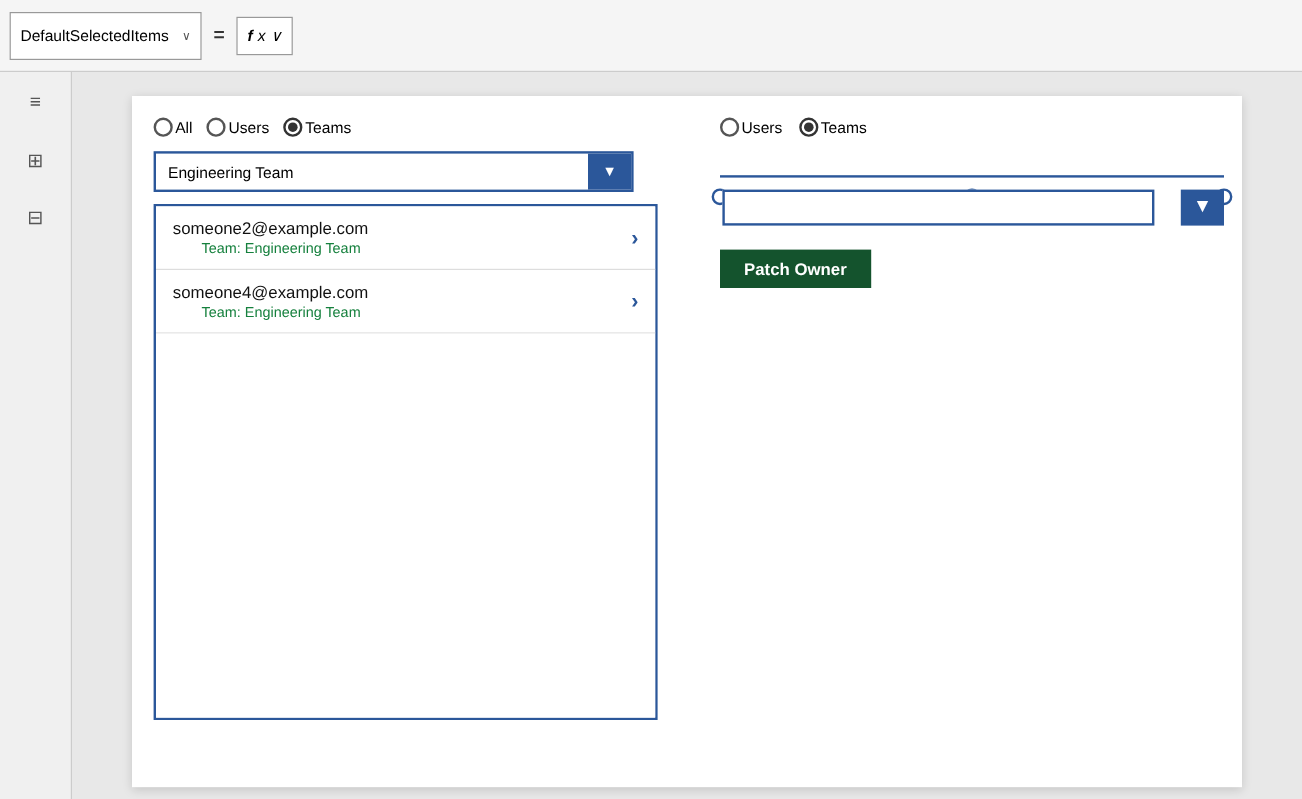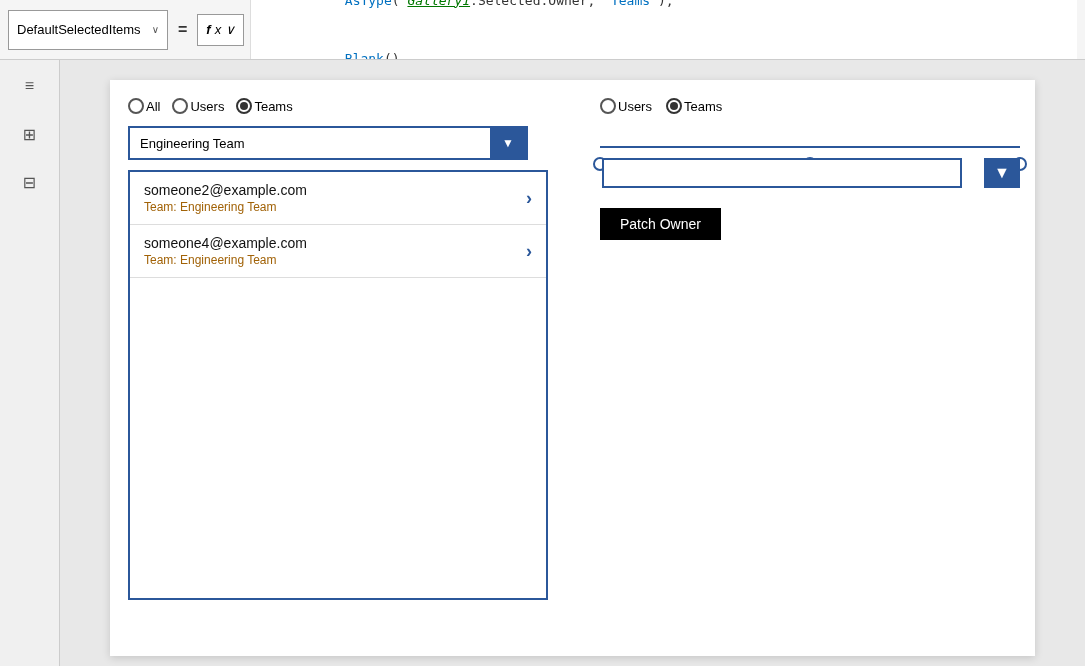--- a/index.html
+++ b/index.html
@@ -245,22 +245,23 @@
       background: white;
     }
     .gallery-item:last-child { border-bottom: none; }
     .gallery-item-content .email {
       font-size: 14px;
       font-weight: 400;
       color: #111;
     }
     .gallery-item-content .team {
       font-size: 12px;
-      color: #a16207;
+      color: #15803d;
       margin-top: 2px;
+      margin-left: 24px;
     }
     .gallery-item-arrow {
       color: #2b579a;
       font-size: 18px;
       font-weight: bold;
     }
     .gallery-empty-item {
       height: 320px;
       background: white;
     }
@@ -323,54 +324,44 @@
       display: flex;
       align-items: center;
       justify-content: center;
       color: white;
       cursor: pointer;
     }
 
     
     .patch-owner-btn {
       display: inline-block;
-      background: #000000;
+      background: #14532d;
       color: white;
       padding: 8px 20px;
       font-size: 14px;
-      font-weight: 400;
+      font-weight: 700;
       cursor: pointer;
       border: none;
       margin-top: 10px;
     }
   </style>
 </head>
 <body>
 
 <div class="formula-bar">
   <div class="formula-dropdown">
     <span>DefaultSelectedItems</span>
     <span class="chevron">∨</span>
   </div>
   <span class="equals-sign">=</span>
   <div class="fx-button">
     <span style="font-style:italic;font-weight:bold;">f</span>
       <span style="font-style:italic;">x</span>
     <span>∨</span>
   </div>
-  <div class="formula-code-area">
-
-    <div class="code-line">
-      <span class="punc">     </span><span class="fn-name">AsType</span><span class="punc">( </span><span class="gallery-ref">Gallery1</span><span class="punc">.Selected.Owner,  </span><span class="teams-ref">Teams</span><span class="punc"> ),</span>
-    </div>
-    <div class="code-line">
-      <span class="punc">     </span><span class="kw-blank">Blank</span><span class="punc">()</span>
-    </div>
-
-  </div>
 </div>
 
 <div class="left-sidebar">
   <div class="sidebar-icon">≡</div>
   <div class="sidebar-icon">⊞</div>
   <div class="sidebar-icon">⊟</div>
 </div>
 
 <div class="toolbar">
   <div class="toolbar-btn">

